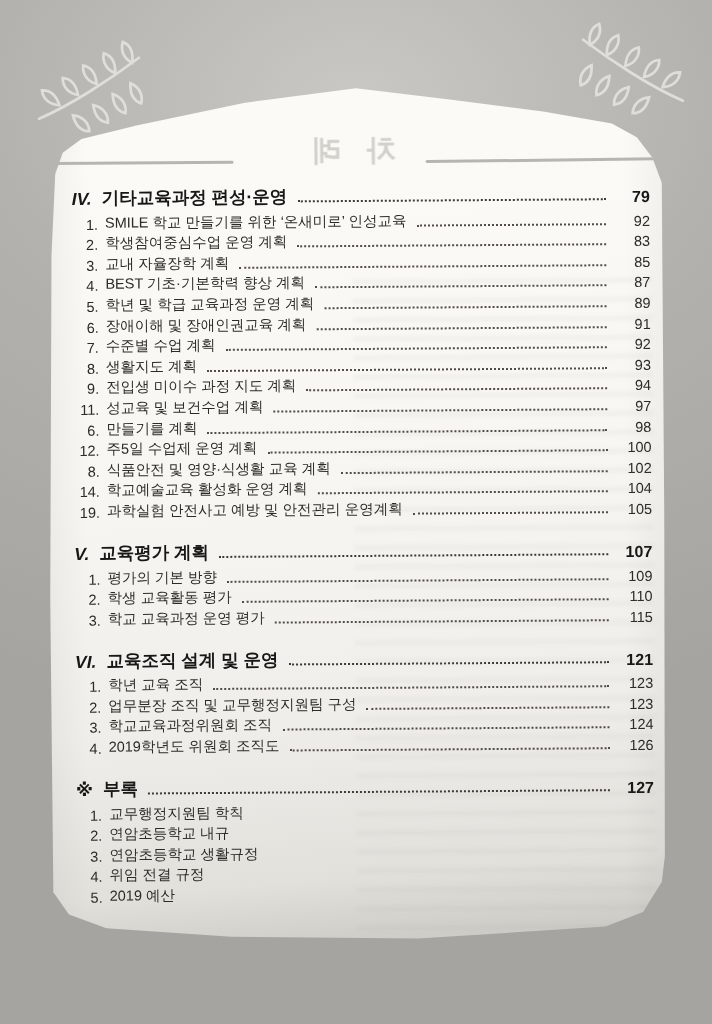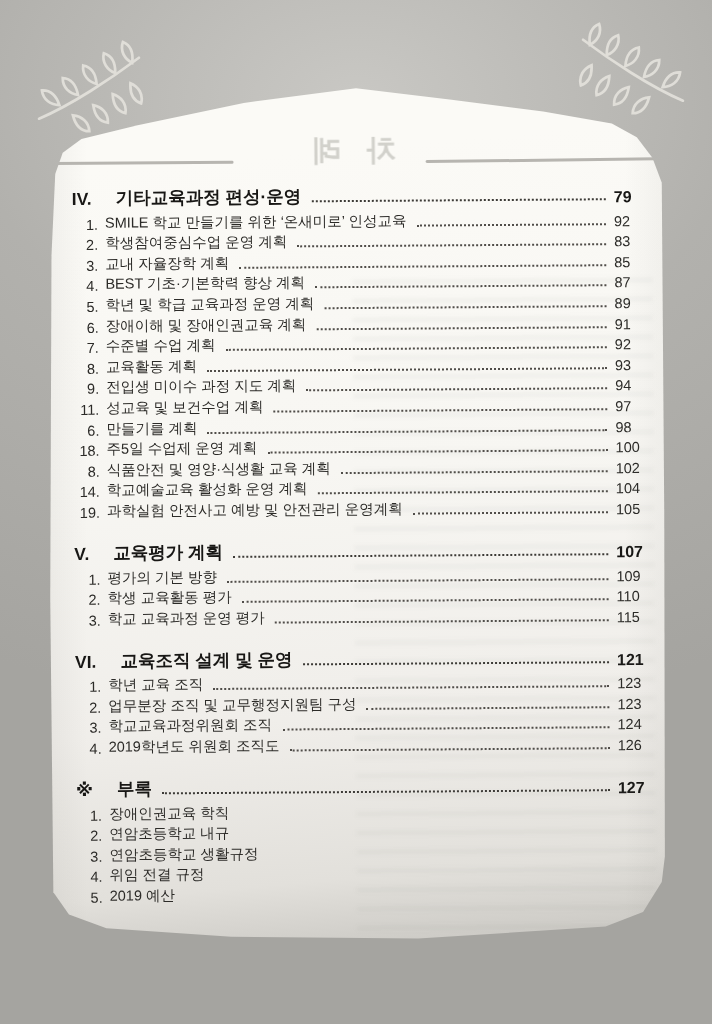--- a/index.html
+++ b/index.html
@@ -47,26 +47,26 @@
     filter:blur(2px);
   }
   
   #toc{position:absolute;left:30px;right:16px;top:96px;color:#2c2b28;}
   .sec{margin:0;}
   .row{display:flex;align-items:flex-end;}
   .row.head{height:28px;font-size:17.5px;font-weight:700;color:#181715;}
   .row.head + .row.item{margin-top:2px;}
   .sec + .sec{margin-top:16px;}
   .row.item{height:20.6px;font-size:14.5px;}
-  .lab{margin-right:24px;white-space:nowrap;}
+  .lab{margin-right:10px;white-space:nowrap;font-style:italic;}
   .no{width:26px;text-align:right;margin-right:7px;flex:0 0 auto;}
   .ttl{white-space:nowrap;}
   .dots{flex:1 1 auto;border-bottom:2px dotted #504d49;margin:0 8px 4px 10px;height:0;}
   .row.head .dots{border-bottom-width:2.5px;margin-bottom:6px;border-color:#3c3a36;}
-  .pg{flex:0 0 36px;font-variant-numeric:tabular-nums;}
+  .pg{flex:0 0 36px;text-align:right;font-variant-numeric:tabular-nums;}
   .row.head .pg{font-size:16px;}
 </style>
 </head>
 <body>
 
 <div class="photo">
 
   <svg class="ornament left" viewBox="0 0 130 110" fill="none" stroke="currentColor" stroke-width="3.2" stroke-linecap="round">
     <defs>
       <path id="lf" d="M0,0 C6,-9 8,-19 1,-27 C-7,-19 -6,-8 0,0 Z"></path>
@@ -150,21 +150,21 @@
               <span class="pg">91</span>
             </div>
             <div class="row item">
               <span class="no">7.</span>
               <span class="ttl">수준별 수업 계획</span>
               <span class="dots"></span>
               <span class="pg">92</span>
             </div>
             <div class="row item">
               <span class="no">8.</span>
-              <span class="ttl">교육활동 계획</span>
+              <span class="ttl">생활지도 계획</span>
               <span class="dots"></span>
               <span class="pg">93</span>
             </div>
             <div class="row item">
               <span class="no">9.</span>
               <span class="ttl">전입생 미이수 과정 지도 계획</span>
               <span class="dots"></span>
               <span class="pg">94</span>
             </div>
             <div class="row item">
@@ -173,21 +173,21 @@
               <span class="dots"></span>
               <span class="pg">97</span>
             </div>
             <div class="row item">
               <span class="no">6.</span>
               <span class="ttl">만들기를 계획</span>
               <span class="dots"></span>
               <span class="pg">98</span>
             </div>
             <div class="row item">
-              <span class="no">18.</span>
+              <span class="no">12.</span>
               <span class="ttl">주5일 수업제 운영 계획</span>
               <span class="dots"></span>
               <span class="pg">100</span>
             </div>
             <div class="row item">
               <span class="no">8.</span>
               <span class="ttl">식품안전 및 영양·식생활 교육 계획</span>
               <span class="dots"></span>
               <span class="pg">102</span>
             </div>
@@ -264,21 +264,21 @@
           </div>
           <div class="sec">
             <div class="row head">
               <span class="lab">※</span>
               <span class="ttl">부록</span>
               <span class="dots"></span>
               <span class="pg">127</span>
             </div>
             <div class="row item">
               <span class="no">1.</span>
-              <span class="ttl">장애인권교육 학칙</span>
+              <span class="ttl">교무행정지원팀 학칙</span>
             </div>
             <div class="row item">
               <span class="no">2.</span>
               <span class="ttl">연암초등학교 내규</span>
             </div>
             <div class="row item">
               <span class="no">3.</span>
               <span class="ttl">연암초등학교 생활규정</span>
             </div>
             <div class="row item">

